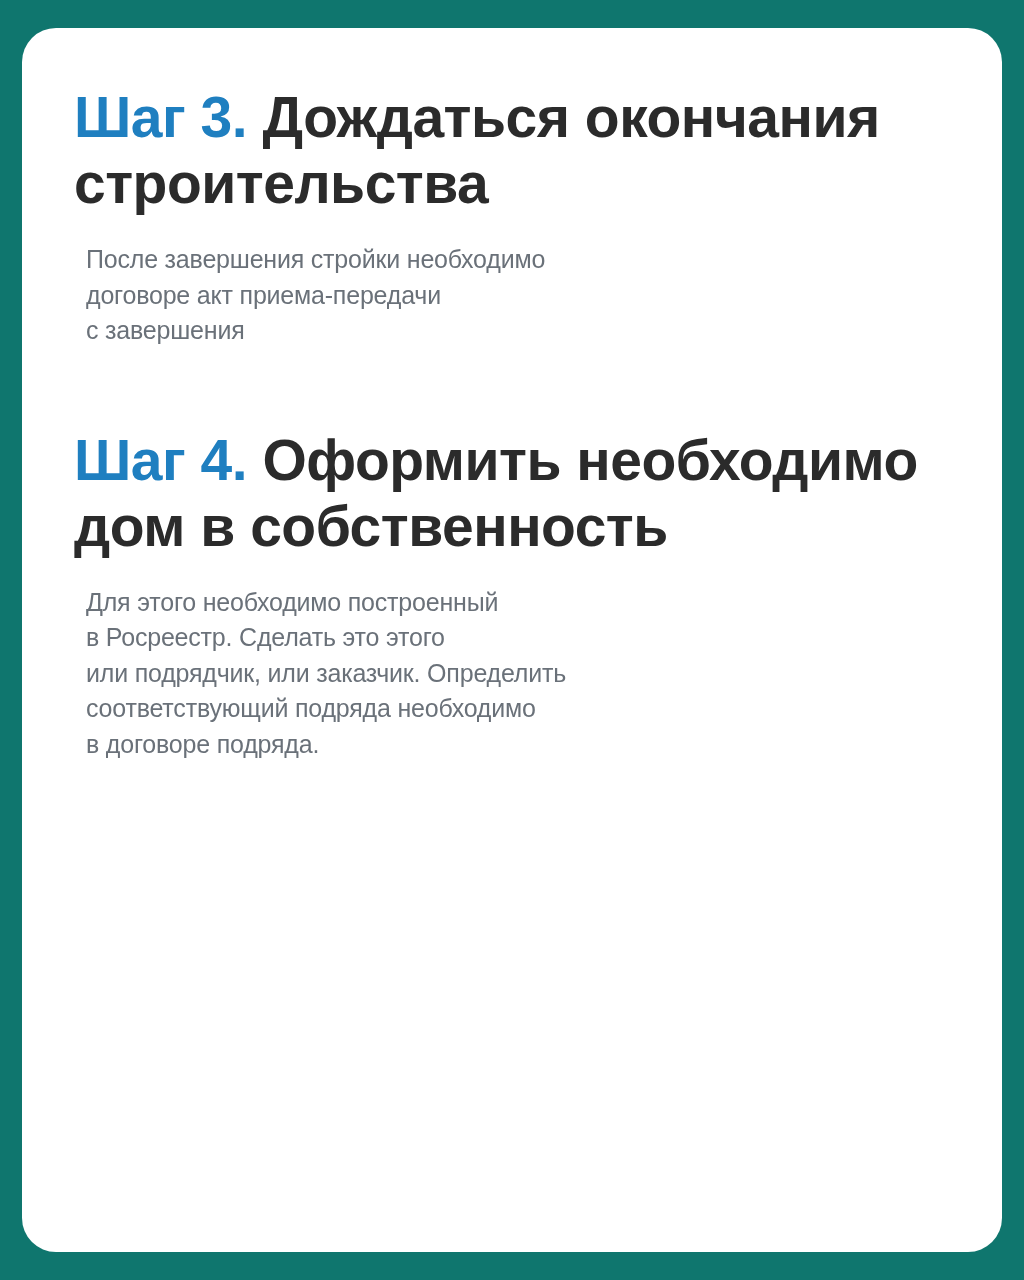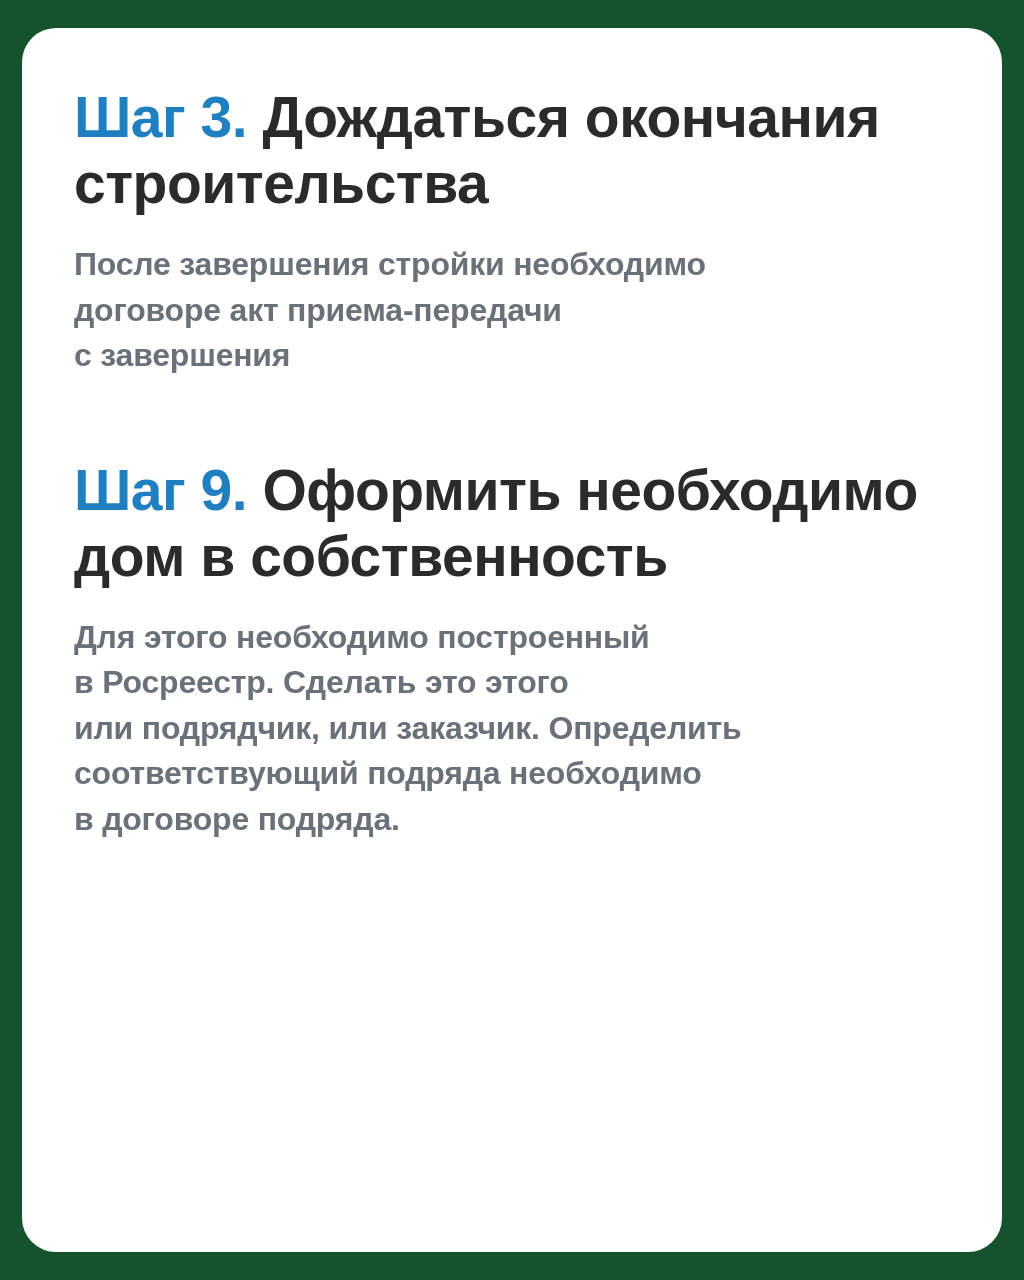--- a/index.html
+++ b/index.html
@@ -11,21 +11,21 @@
     height: 1280px;
     background: #1b63a5;
     font-family: "Liberation Sans", sans-serif;
     overflow: hidden;
   }
 
   .slide {
     position: relative;
     width: 1024px;
     height: 1280px;
-    background: #14532d;
+    background: #0f766e;
     box-sizing: border-box;
     padding: 28px 22px 28px 22px;
   }
 
   .card {
     width: 100%;
     height: 100%;
     background: #ffffff;
     border-radius: 34px;
     box-sizing: border-box;
@@ -47,24 +47,24 @@
     font-weight: 700;
     letter-spacing: -0.5px;
     color: #2b2b2b;
   }
 
   h2.heading .step {
     color: #1f7fc0;
   }
 
   p.body-text {
-    margin: 0;
-    font-size: 32px;
+    margin: 12px;
+    font-size: 25px;
     line-height: 1.42;
-    font-weight: 700;
+    font-weight: 400;
     color: #6a7179;
     letter-spacing: -0.2px;
   }
 
   .line {
     display: block;
   }
 </style>
 </head>
 <body>
@@ -78,21 +78,21 @@
       </h2>
       <p class="body-text">
         <span class="line">После завершения стройки необходимо</span>
         <span class="line">договоре акт приема-передачи</span>
         <span class="line">с завершения</span>
       </p>
     </section>
 
     <section class="block">
       <h2 class="heading">
-        <span class="step">Шаг 9.</span><span> Оформить необходимо дом в собственность</span>
+        <span class="step">Шаг 4.</span><span> Оформить необходимо дом в собственность</span>
       </h2>
       <p class="body-text">
         <span class="line">Для этого необходимо построенный</span>
         <span class="line">в Росреестр. Сделать это этого</span>
         <span class="line">или подрядчик, или заказчик. Определить</span>
         <span class="line">соответствующий подряда необходимо</span>
         <span class="line">в договоре подряда.</span>
       </p>
     </section>
 

